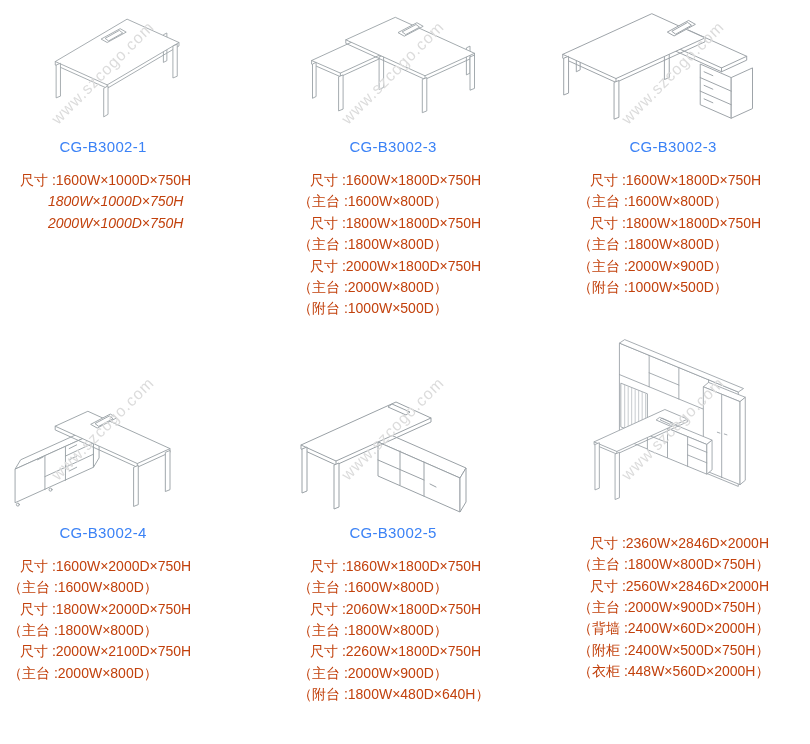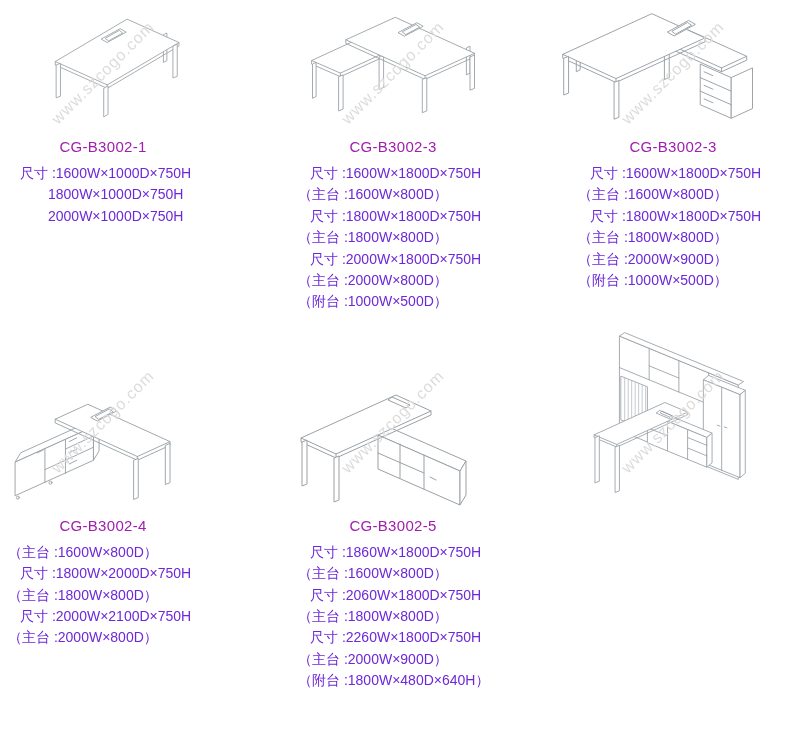--- a/index.html
+++ b/index.html
@@ -11,25 +11,25 @@
   .card.c2{padding-left:28px;}
   .card.c3{padding-left:38px;}
   .r1 .figure{height:132px;}
   .r2 .figure{height:198px;}
   .figure{position:relative;width:190px;display:flex;align-items:flex-end;overflow:visible;}
   .figure svg{display:block;}
   .r1 .figure svg{margin-bottom:6px;}
   .wm{position:absolute;left:50%;top:55%;transform:translate(-50%,-50%) rotate(-45deg);
       font-size:16px;letter-spacing:1px;color:#dcdcdc;white-space:nowrap;z-index:3;pointer-events:none;}
   .model{width:190px;margin:6px 0 0 0;font-size:15px;font-weight:normal;
-         color:#a21caf;text-align:center;letter-spacing:.3px;}
-  .specs{list-style:none;margin:8px 0 0 0;padding:0;font-size:14px;color:#6d28d9;}
+         color:#3b82f6;text-align:center;letter-spacing:.3px;}
+  .specs{list-style:none;margin:15px 0 0 0;padding:0;font-size:14px;color:#c2410c;}
   .specs li{line-height:21.4px;white-space:nowrap;padding-left:12px;}
   .specs li.paren{padding-left:0;}
-  .specs li.indent{padding-left:40px;}
+  .specs li.indent{padding-left:40px;font-style:italic;}
   
   svg .f{fill:#ffffff;stroke:#9aa1a6;stroke-width:1;stroke-linejoin:round;}
   svg .s{fill:none;stroke:#9aa1a6;stroke-width:1;stroke-linejoin:round;stroke-linecap:round;}
   svg .h{fill:none;stroke:#aeb4b8;stroke-width:.8;}
 </style>
 </head>
 <body>
 
 <div class="sheet">
 
@@ -131,20 +131,21 @@
         <polygon class="f" points="92,12 180,52 145,68 57,28"></polygon>
         <path class="s" d="M57,28 L57,32 L145,72 L145,68 M145,72 L180,56 L180,52"></path>
         <polygon class="f" points="175,56 180,54 180,96 175,98"></polygon>
         <polygon class="f" points="141,72 146,70 146,112 141,114"></polygon>
         <polygon class="f" points="95,26 116,15 123,19 102,30"></polygon>
         <polygon class="s" points="100,25 115,17 119,20 104,28"></polygon>
       </svg>
     </div>
     <h3 class="model">CG-B3002-4</h3>
     <ul class="specs">
+      <li>尺寸 :1600W×2000D×750H</li>
       <li class="paren">（主台 :1600W×800D）</li>
       <li>尺寸 :1800W×2000D×750H</li>
       <li class="paren">（主台 :1800W×800D）</li>
       <li>尺寸 :2000W×2100D×750H</li>
       <li class="paren">（主台 :2000W×800D）</li>
     </ul>
   </section>
 
   <section class="card r2 c2">
     <div class="figure">
@@ -191,15 +192,24 @@
         <polygon class="f" points="160,126 166,121 166,155 160,160"></polygon>
         <path class="s" d="M115,107 L115,141 M138,117 L138,151 M92,115 L115,124 M138,126 L160,135 M138,138 L160,147"></path>
         <polygon class="f" points="112,86 138,97 57,134 31,123"></polygon>
         <path class="s" d="M31,123 L31,126 L57,137 L57,134 M57,137 L138,100 L138,97"></path>
         <polygon class="f" points="32,126 37,124 37,176 32,178"></polygon>
         <polygon class="f" points="55,137 60,135 60,187 55,189"></polygon>
         <polygon class="f" points="106,95 122,102 118,105 102,98"></polygon>
         <polygon class="s" points="109,96 120,101 118,103 107,98"></polygon>
       </svg>
     </div>
+    <ul class="specs">
+      <li>尺寸 :2360W×2846D×2000H</li>
+      <li class="paren">（主台 :1800W×800D×750H）</li>
+      <li>尺寸 :2560W×2846D×2000H</li>
+      <li class="paren">（主台 :2000W×900D×750H）</li>
+      <li class="paren">（背墙 :2400W×60D×2000H）</li>
+      <li class="paren">（附柜 :2400W×500D×750H）</li>
+      <li class="paren">（衣柜 :448W×560D×2000H）</li>
+    </ul>
   </section>
 
 </div>
 
 </body></html>

